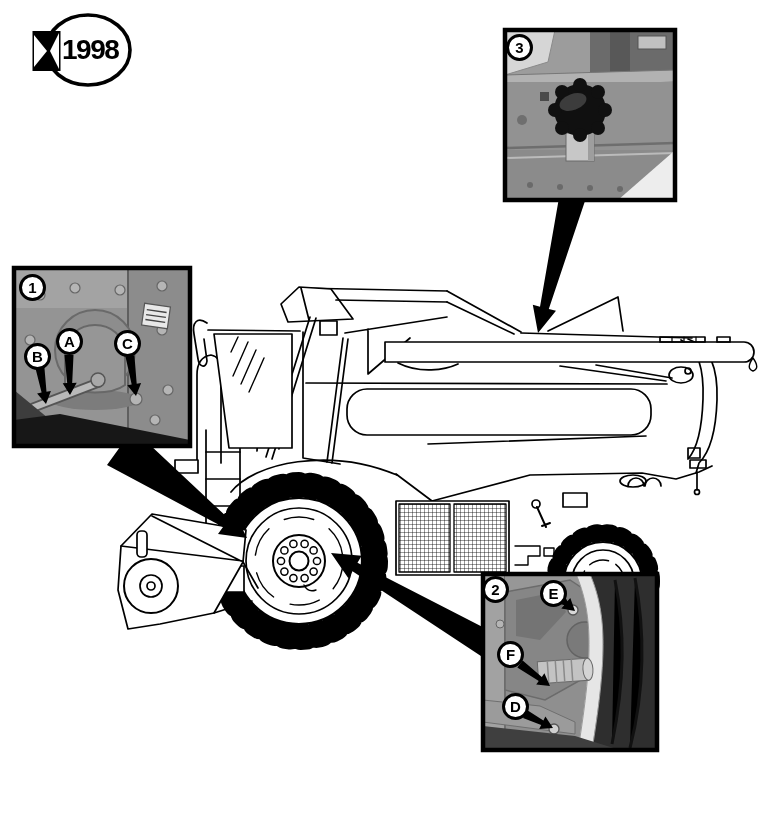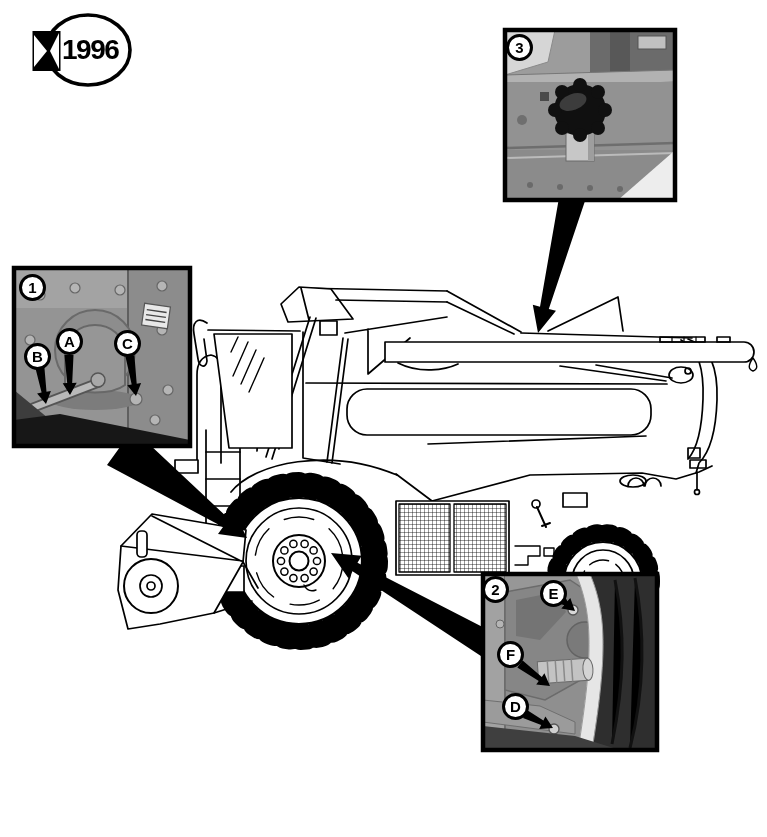--- a/index.html
+++ b/index.html
@@ -263,21 +263,21 @@
   </g>
 </svg>
 
 <div id="logo">
   <svg width="112" height="84" viewBox="0 0 112 84">
     <ellipse cx="62" cy="42" rx="42" ry="35" fill="none" stroke="#000" stroke-width="3.6"></ellipse>
     <rect x="6.5" y="23" width="28" height="40" fill="#000"></rect>
     <polygon points="8,27 21,43 8,59" fill="#fff"></polygon>
     <polygon points="33,25 24,43 33,61" fill="#fff"></polygon>
   </svg>
-  <span class="year">1996</span>
+  <span class="year">1998</span>
 </div>
 
 <div class="badge" style="left:19px;top:274px;">1</div>
 <div class="badge" style="left:24px;top:343px;">B</div>
 <div class="badge" style="left:56px;top:328px;">A</div>
 <div class="badge" style="left:114px;top:330px;">C</div>
 <div class="badge" style="left:506px;top:34px;">3</div>
 <div class="badge" style="left:482px;top:576px;">2</div>
 <div class="badge" style="left:540px;top:580px;">E</div>
 <div class="badge" style="left:497px;top:641px;">F</div>

